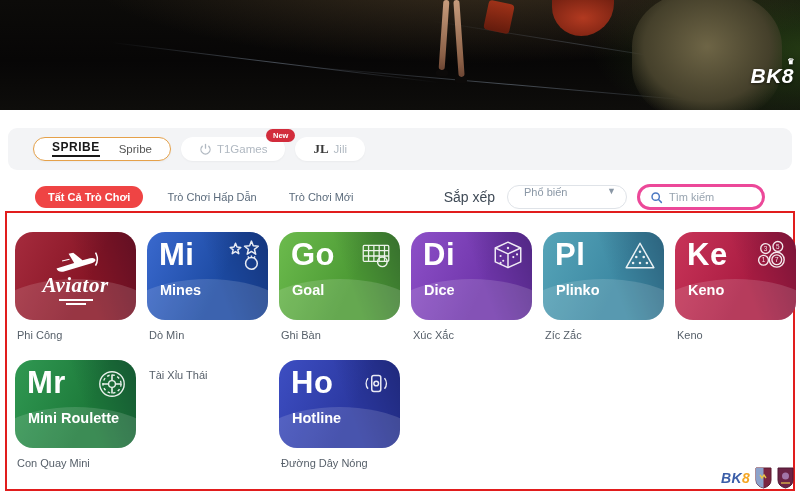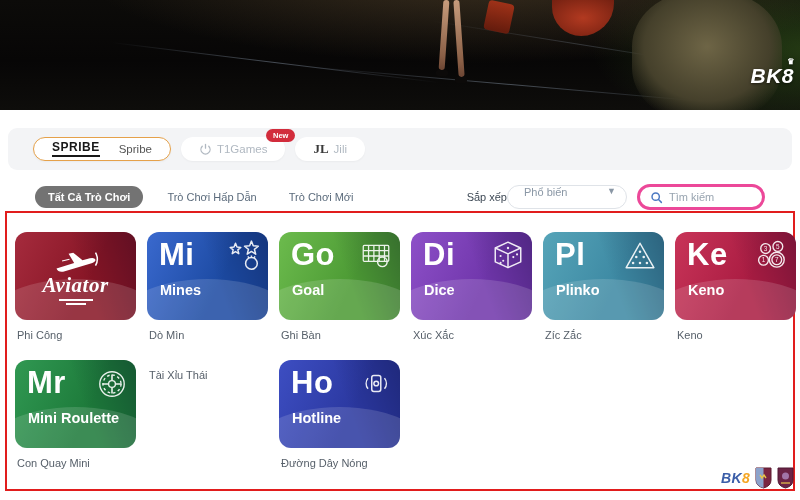--- a/index.html
+++ b/index.html
@@ -47,42 +47,42 @@
   .ptab-label { font-size:11.5px; color:#555; }
   .ptab-label.dim { color:#b0b8c1; }
   .jl-logo { font-family:"Liberation Serif", serif; font-weight:900; font-size:13px; color:#3a3a3a; }
   .new-badge { position:absolute; top:-8px; right:-10px; background:#d22c3c; color:#fff;
     font-size:7.5px; font-weight:700; padding:2px 7px; border-radius:8px; }
   .t1-icon { width:13px; height:13px; stroke:#b0b8c1; fill:none; stroke-width:2; }
 
   
   .filter-row { display:flex; align-items:center; margin:14px 8px 0; padding:0 27px 0 27px; height:26px; }
   .ftab { font-size:11px; color:#5b6b7c; margin-right:32px; cursor:pointer; white-space:nowrap; }
-  .ftab.active { background:#737373; color:#fff; font-weight:700;
+  .ftab.active { background:#ef4444; color:#fff; font-weight:700;
     padding:5px 13px; border-radius:14px; margin-right:24px; }
   .spacer { flex:1; }
-  .sort-label { font-size:11px; color:#3f4a56; }
+  .sort-label { font-size:14px; color:#3f4a56; margin-right:12px; }
   .sort-select { width:120px; height:24px; border:1px solid #dfe3e8; border-radius:13px;
     display:flex; align-items:flex-start; padding:0 10px 0 16px; cursor:pointer; margin-right:10px; background:#fff; }
   .sort-value { font-size:11px; color:#8a97a5; flex:1; }
   .chev { font-size:9px; color:#8a97a5; }
   .search-box { width:128px; height:26px; border:3px solid #ec4899; border-radius:14px;
     display:flex; align-items:center; padding:0 10px; gap:6px; background:#fff; }
   .search-box input { border:none; outline:none; width:80px; font-size:11px; color:#444;
     font-family:"Liberation Sans", sans-serif; }
   .search-box input::placeholder { color:#98a4b0; }
   .search-icon { width:13px; height:13px; stroke:#4a78c2; fill:none; stroke-width:1.8; }
 
   
   .games-box { position:absolute; left:5px; top:211px; width:790px; height:280px;
     border:2px solid #e11d1d; background:#fff; }
   .games-grid { display:grid; grid-template-columns:repeat(6,1fr);
     column-gap:11px; row-gap:19px; padding:19px 8px 8px 8px; }
   .game-unit { width:121px; }
-  .card { position:relative; width:121px; height:88px; border-radius:12px; overflow:hidden;
+  .card { position:relative; width:121px; height:88px; border-radius:18px; overflow:hidden;
     cursor:pointer; background:linear-gradient(115deg, var(--c2), var(--c1) 60%); }
   .card::before { content:""; position:absolute; inset:0;
     background:linear-gradient(250deg, rgba(0,0,30,.28), rgba(0,0,0,0) 45%); }
   .card::after { content:""; position:absolute; left:-30%; right:-30%; bottom:-68%; height:115%;
     border-radius:50%; background:rgba(255,255,255,.14); }
   .card-abbr { position:absolute; left:12px; top:5px; font-size:31px; font-weight:700;
     color:#fff; z-index:2; letter-spacing:.5px; }
   .card-name { position:absolute; left:13px; top:50px; font-size:14.5px; font-weight:700;
     color:#fff; z-index:2; white-space:nowrap; }
   .card-icon { position:absolute; right:7px; top:7px; width:34px; height:34px; z-index:2; opacity:.9; }

